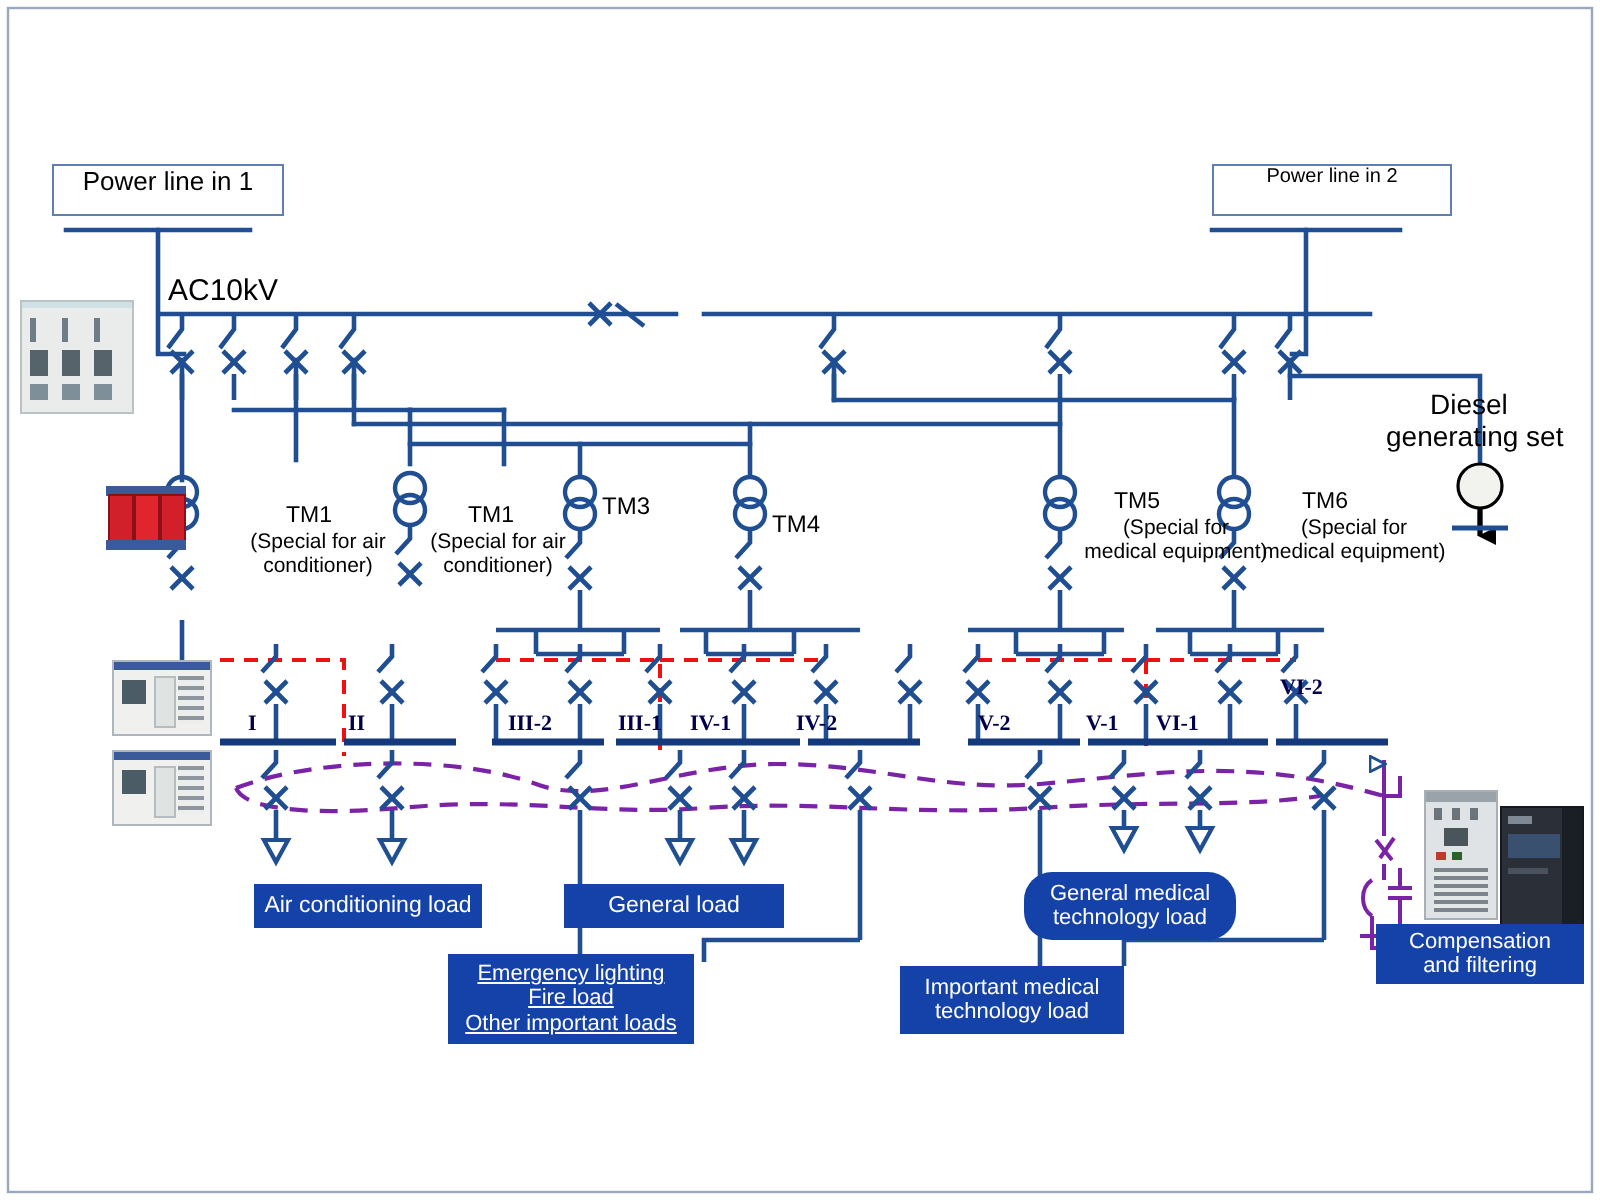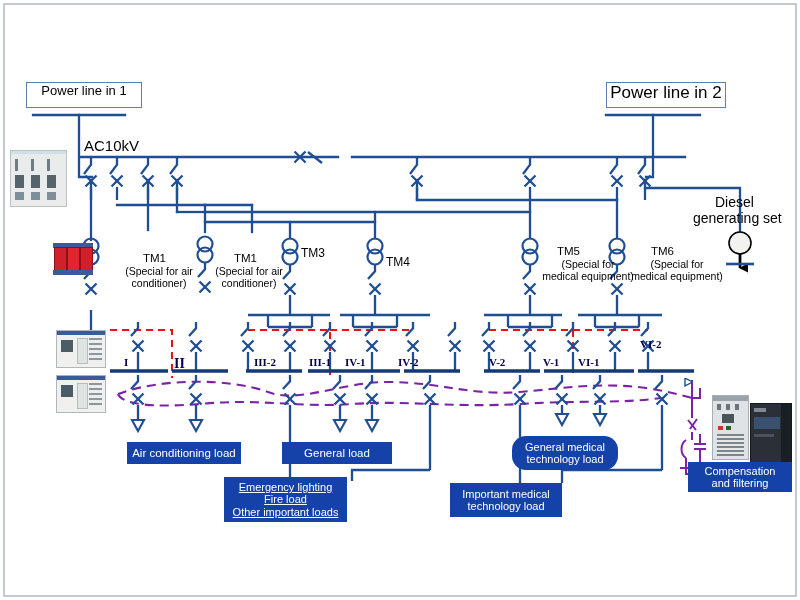--- a/index.html
+++ b/index.html
@@ -378,21 +378,21 @@
     <div style="position:absolute;left:3px;top:4px;width:12px;height:4px;background:#7f8893;"></div>
     <div style="position:absolute;left:3px;top:13px;width:26px;height:12px;background:#39506e;"></div>
     <div style="position:absolute;left:3px;top:30px;width:20px;height:3px;background:#4a5260;"></div>
     <div style="position:absolute;left:30px;top:0;width:10px;height:58px;background:#1a1e25;"></div>
   </div>
 
   <div class="inbox" style="left:26px;top:82px;width:114px;height:24px;font-size:13px;">
     <span>Power line in 1</span>
   </div>
 
-  <div class="inbox" style="left:606px;top:82px;width:118px;height:24px;font-size:17px;">
+  <div class="inbox" style="left:606px;top:82px;width:118px;height:24px;font-size:10px;">
     <span>Power line in 2</span>
   </div>
 
   <div class="lbl" style="left:84px;top:137px;font-size:15px;">AC10kV</div>
 
   <div class="lbl" style="left:715px;top:194px;font-size:14px;">Diesel</div>
   <div class="lbl" style="left:693px;top:210px;font-size:14px;">generating set</div>
 
   <div class="lbl" style="left:143px;top:252px;font-size:11.5px;">TM1</div>
   <div class="lbl" style="left:116px;top:265px;font-size:10.5px;text-align:center;width:86px;">(Special for air
@@ -408,21 +408,21 @@
 
   <div class="lbl" style="left:557px;top:245px;font-size:11.5px;">TM5</div>
   <div class="lbl" style="left:535px;top:258px;font-size:10.5px;text-align:center;width:106px;">(Special for
 medical equipment)</div>
 
   <div class="lbl" style="left:651px;top:245px;font-size:11.5px;">TM6</div>
   <div class="lbl" style="left:622px;top:258px;font-size:10.5px;text-align:center;width:110px;">(Special for
 medical equipment)</div>
 
   <div class="buslbl" style="left:124px;top:356px;font-size:11px;">I</div>
-  <div class="buslbl" style="left:174px;top:356px;font-size:14px;">II</div>
+  <div class="buslbl" style="left:174px;top:356px;font-size:11px;">II</div>
   <div class="buslbl" style="left:254px;top:356px;font-size:11px;">III-2</div>
   <div class="buslbl" style="left:309px;top:356px;font-size:11px;text-align:right;">III-1</div>
   <div class="buslbl" style="left:345px;top:356px;font-size:11px;">IV-1</div>
   <div class="buslbl" style="left:398px;top:356px;font-size:11px;">IV-2</div>
   <div class="buslbl" style="left:489px;top:356px;font-size:11px;">V-2</div>
   <div class="buslbl" style="left:543px;top:356px;font-size:11px;">V-1</div>
   <div class="buslbl" style="left:578px;top:356px;font-size:11px;">VI-1</div>
   <div class="buslbl" style="left:640px;top:338px;font-size:11px;">VI-2</div>
 
   <div class="boxlbl" style="left:104px;top:442px;width:114px;height:22px;font-size:11.5px;margin-left:23px;">

